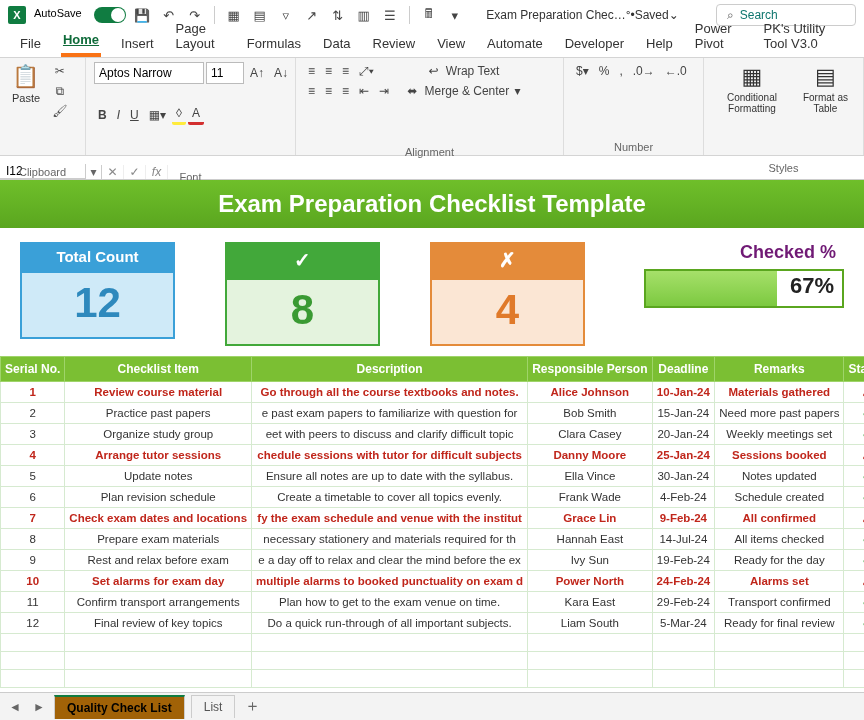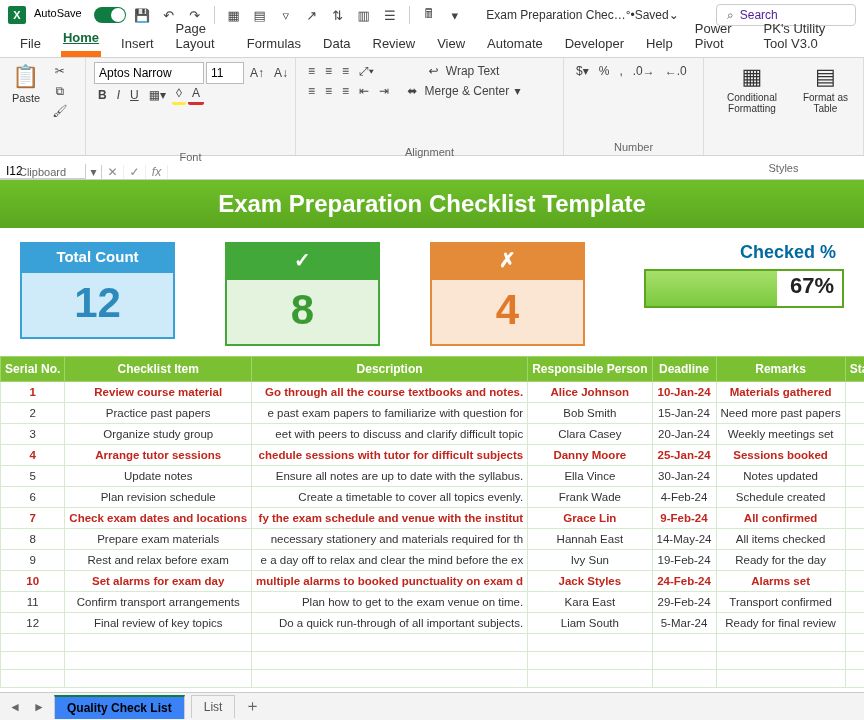--- a/index.html
+++ b/index.html
@@ -12,21 +12,21 @@
 .toggle { width: 32px; height: 16px; background: #107c41; border-radius: 8px; position: relative; }
 .toggle::after { content: ""; position: absolute; right: 1px; top: 1px; width: 14px; height: 14px; background: #fff; border-radius: 50%; }
 .qat-icon { width: 18px; height: 18px; color: #555; display: inline-flex; align-items: center; justify-content: center; font-size: 13px; }
 .qat-sep { width: 1px; height: 18px; background: #ccc; margin: 0 2px; }
 .doc-title { margin-left: auto; margin-right: auto; display: flex; align-items: center; color: #333; font-size: 12px; }
 .searchbox { margin-left: auto; display: flex; align-items: center; gap: 6px; border: 1px solid #ccc; border-radius: 4px; padding: 3px 10px; width: 140px; background: #fff; color: #666; }
 
 
 .tabs { height: 28px; display: flex; align-items: flex-end; gap: 18px; padding: 0 18px; border-bottom: 1px solid #d4d4d4; font-size: 13px; }
 .tab { padding: 4px 2px 6px; color: #333; cursor: pointer; }
-.tab.active { color: #0f6b3a; border-bottom: 6px solid #f97316; font-weight: 600; text-decoration: underline; }
+.tab.active { color: #0f6b3a; border-bottom: 4px solid #f97316; font-weight: 600; text-decoration: underline; }
 
 
 .ribbon { height: 98px; display: flex; background: #f5f5f5; border-bottom: 1px solid #d4d4d4; }
 .group { border-right: 1px solid #ddd; padding: 4px 8px 2px; display: flex; flex-direction: column; justify-content: space-between; }
 .group-label { text-align: center; font-size: 11px; color: #666; padding-top: 2px; position: relative; margin-top: 44px; }
 .group-body { display: flex; gap: 4px; align-items: flex-start; flex: 1; }
 .btn { padding: 2px 4px; color: #444; display: inline-flex; align-items: center; justify-content: center; border-radius: 2px; cursor: pointer; }
 .big-btn { display: flex; flex-direction: column; align-items: center; gap: 2px; padding: 2px 4px; font-size: 11px; color: #333; }
 .big-btn .icon { font-size: 22px; }
 .col { display: flex; flex-direction: column; gap: 2px; }
@@ -47,40 +47,40 @@
 .card { width: 155px; text-align: center; }
 .card-head { color: #fff; font-weight: bold; padding: 6px 0; font-size: 15px; }
 .card-body { padding: 6px 0 10px; font-size: 42px; font-weight: 800; }
 .c-total .card-head { background: #3aa0d8; }
 .c-total .card-body { background: #cfeaf8; color: #2e89bd; border: 2px solid #3aa0d8; }
 .c-check .card-head { background: #42a83a; font-size: 20px; }
 .c-check .card-body { background: #e4f3de; color: #3a9a33; border: 2px solid #42a83a; }
 .c-cross .card-head { background: #e48b3a; font-size: 20px; }
 .c-cross .card-body { background: #fbe6d4; color: #e07a2a; border: 2px solid #e48b3a; }
 .pct-wrap { margin-left: auto; text-align: right; }
-.pct-label { color: #0369a1; font-size: 18px; font-weight: bold; margin-bottom: 6px; padding-right: 8px;}
+.pct-label { color: #701a75; font-size: 18px; font-weight: bold; margin-bottom: 6px; padding-right: 8px;}
 .pct-bar { width: 200px; height: 39px; border: 2px solid #5aa61f; position: relative; background: #fff; }
 .pct-fill { position: absolute; left: 0; top: 0; bottom: 0; background: linear-gradient(#a6e06a,#7cc940); }
 .pct-val { position: absolute; right: 8px; top: 2px; font-size: 22px; font-weight: 800; color: #222; }
 
 .tbl { width: 100%; border-collapse: collapse; font-size: 11.5px; }
 .tbl th { background: #7bbf33; color: #fff; font-weight: bold; padding: 5px 4px; border: 1px solid #9fd46a; font-size: 12px; white-space: nowrap; }
 .tbl td { border: 1px solid #d6ead0; padding: 3px 4px; text-align: center; color: #333; white-space: nowrap; overflow: hidden; }
-.tbl td.desc { text-align: right; margin-top: 20px; }
+.tbl td.desc { text-align: center; margin-top: 20px; }
 tr.flag td { color: #c0261b; font-weight: bold; }
 .status-y { color: #2a9a2a; font-weight: bold; font-family: Arial; }
 .status-x { color: #c0261b; font-weight: bold; font-family: Arial; }
 .empty td { height: 18px; }
 
 
 .sheet-tabs { position: absolute; bottom: 0; left: 0; right: 0; height: 28px; background: #f3f3f3; border-top: 1px solid #ccc; display: flex; align-items: center; gap: 6px; padding: 0 6px; }
 .nav-btn { width: 18px; text-align: center; color: #666; }
 .sheet-tab { padding: 4px 12px; background: #fff; border: 1px solid #ccc; border-bottom: none; font-size: 12px; }
 .sheet-tab.inactive { background: #f3f3f3; color: #555; }
-.sheet-tab.active { background: #3b82f6; font-weight: 600; border-top: 2px solid #107c41; }
+.sheet-tab.active { background: #a16207; font-weight: 600; border-top: 2px solid #107c41; }
 .add-sheet { width: 22px; text-align: center; color: #666; font-size: 16px; }
 </style>
 </head>
 <body>
 
 <div class="titlebar">
   <span class="excel-icon">X</span>
   <div class="autosave">
     <span>AutoSave</span>
     <span class="toggle"></span>
@@ -101,21 +101,21 @@
   <span class="qat-icon btn">▾</span>
   <div class="doc-title">
     <span>Exam Preparation Chec…</span>
     <span>ᐤ</span>
     <span>•</span>
     <span>Saved</span>
     <span>⌄</span>
   </div>
   <div class="searchbox">
     <span>⌕</span>
-    <span style="color:#4c1d95">Search</span>
+    <span style="color:#0f766e">Search</span>
   </div>
 </div>
 
 <div class="tabs" id="ribbon-tabs">
     <span class="tab">File</span>
     <span class="tab active">Home</span>
     <span class="tab">Insert</span>
     <span class="tab">Page Layout</span>
     <span class="tab">Formulas</span>
     <span class="tab">Data</span>
@@ -138,21 +138,21 @@
       <div class="col">
         <span class="btn">✂</span>
         <span class="btn">⧉</span>
         <span class="btn">🖌</span>
       </div>
     </div>
     <div class="group-label">Clipboard</div>
   </div>
 
   <div class="group" style="width:210px">
-    <div class="group-body col" style="gap:0">
+    <div class="group-body col" style="gap:20px">
       <div class="row">
         <input class="fake-select" style="width: 110px;" value="Aptos Narrow">
         <input class="fake-select" style="width: 38px;" value="11">
         <span class="btn">A↑</span>
         <span class="btn">A↓</span>
       </div>
       <div class="row">
         <span class="btn">
             <b>B</b>
           </span>
@@ -335,38 +335,38 @@
           <td>Grace Lin</td>
           <td>9-Feb-24</td>
           <td>All confirmed</td>
           <td><span class="status-x">✗</span></td>
         </tr>
         <tr>
           <td>8</td>
           <td>Prepare exam materials</td>
           <td class="desc">necessary stationery and materials required for th</td>
           <td>Hannah East</td>
-          <td>14-May-24</td>
+          <td>14-Jul-24</td>
           <td>All items checked</td>
           <td><span class="status-y">✓</span></td>
         </tr>
         <tr>
           <td>9</td>
           <td>Rest and relax before exam</td>
           <td class="desc">e a day off to relax and clear the mind before the ex</td>
           <td>Ivy Sun</td>
           <td>19-Feb-24</td>
           <td>Ready for the day</td>
           <td><span class="status-y">✓</span></td>
         </tr>
         <tr class="flag">
           <td>10</td>
           <td>Set alarms for exam day</td>
           <td class="desc">multiple alarms to booked punctuality on exam d</td>
-          <td>Jack Styles</td>
+          <td>Power North</td>
           <td>24-Feb-24</td>
           <td>Alarms set</td>
           <td><span class="status-x">✗</span></td>
         </tr>
         <tr>
           <td>11</td>
           <td>Confirm transport arrangements</td>
           <td class="desc">Plan how to get to the exam venue on time.</td>
           <td>Kara East</td>
           <td>29-Feb-24</td>

